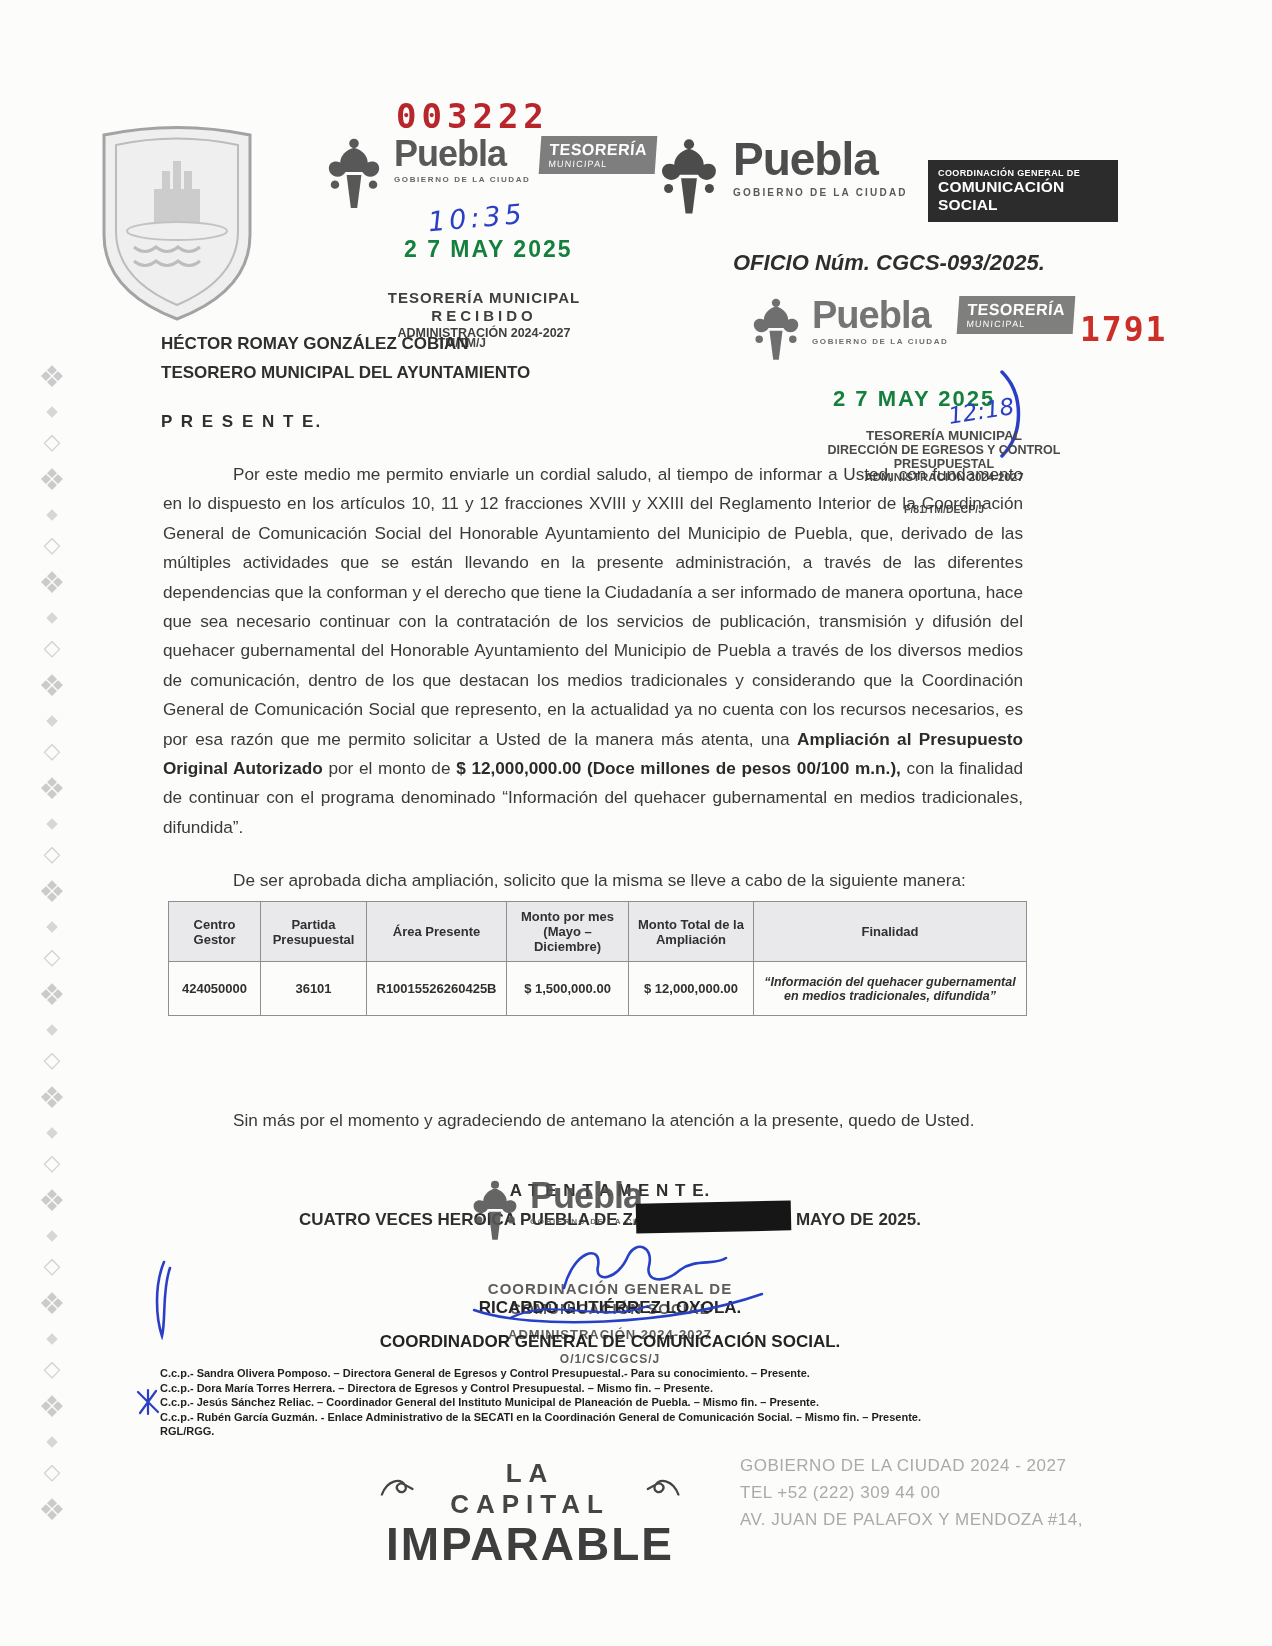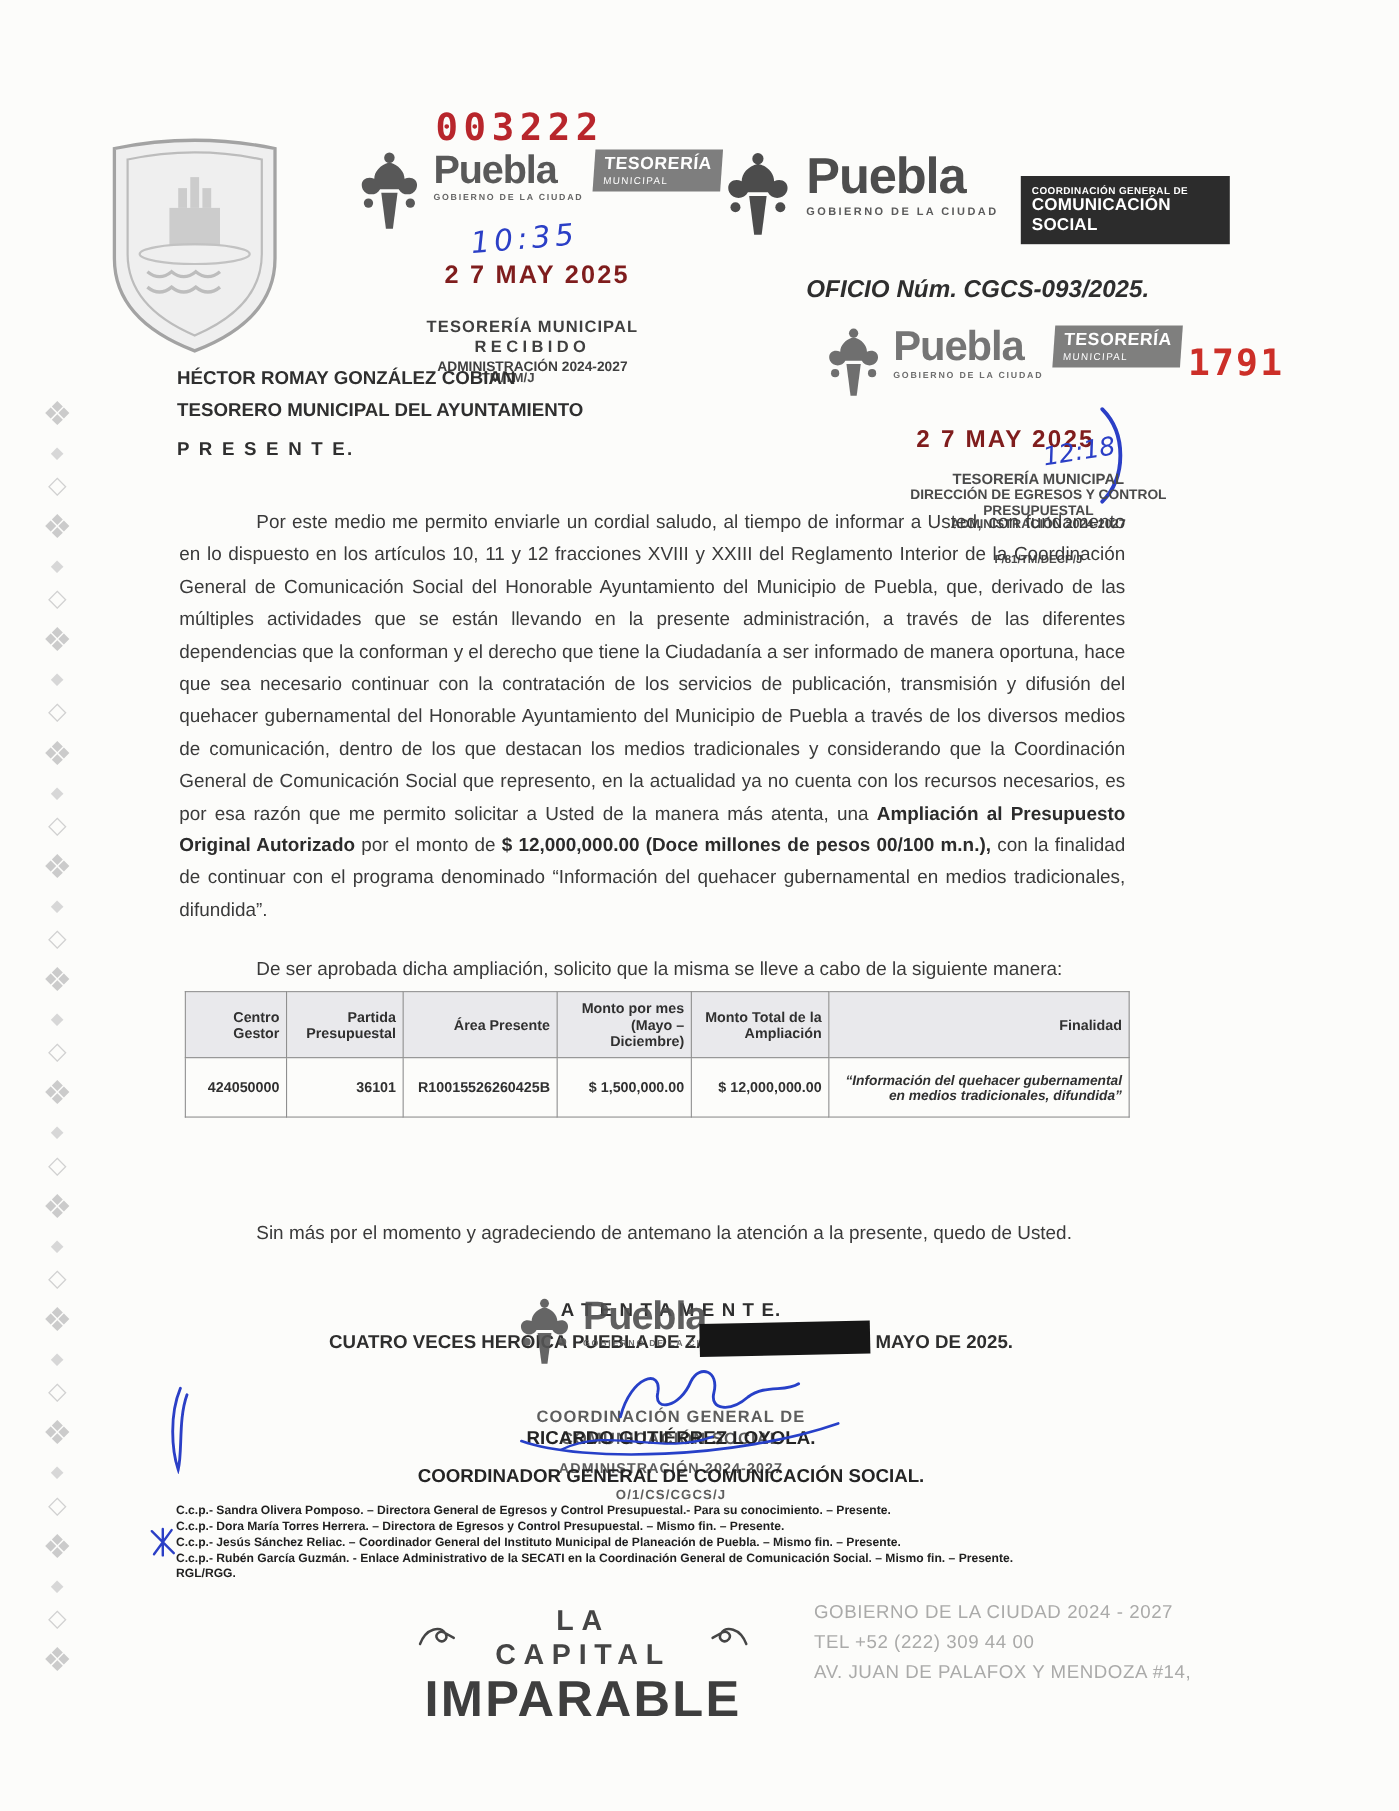--- a/index.html
+++ b/index.html
@@ -1,20 +1,20 @@
 <!DOCTYPE html>
 <html><head>
 <meta charset="utf-8">
 <style>
   *{margin:0;padding:0;box-sizing:border-box}
   html,body{background:#9a9a9a}
   .page{position:relative;width:1272px;height:1646px;margin:0 auto;background:#fcfcfa;
         font-family:"Liberation Sans",sans-serif;color:#3a3a3a;overflow:hidden}
   .abs{position:absolute}
-  .red{color:#7f1d1d}
+  .red{color:#15803d}
   .blue{color:#2b3fc6}
 
   
   .deco-strip{left:20px;top:362px;width:64px;height:1268px;display:flex;flex-direction:column;
               align-items:center;gap:12px;color:#cbcbcb;font-family:"DejaVu Sans",sans-serif;overflow:hidden}
   .deco-glyph{line-height:1}
   .deco-glyph.g0{font-size:30px}
   .deco-glyph.g1{font-size:15px;color:#d7d7d7}
   .deco-glyph.g2{font-size:22px;color:#d1d1d1}
 
@@ -44,21 +44,21 @@
   .brandR{left:655px;top:136px;display:flex;align-items:flex-start}
   .brandR .talavera{width:68px;height:80px;margin-right:10px}
   .brandR .brand-word{font-size:46px}
   .brandR .brand-sub{font-size:10px;letter-spacing:2.2px;margin-top:5px}
   .blackbox{left:928px;top:160px;width:190px;background:#2c2c2c;color:#fff;padding:8px 10px}
   .blackbox .l1{font-size:9px;letter-spacing:.4px;font-weight:700}
   .blackbox .l2{font-size:15.5px;font-weight:800;letter-spacing:.2px}
   .oficio{left:733px;top:250px;font-size:22px;font-weight:700;font-style:italic;color:#2e2e2e}
 
   .addressee{left:161px;top:329px;font-size:17px;font-weight:700;color:#2f2f2f;line-height:29px}
-  .addressee .presente{margin-top:7px;letter-spacing:2px}
+  .addressee .presente{margin-top:20px;letter-spacing:2px}
 
   .stamp2{left:748px;top:296px;display:flex;align-items:flex-start;opacity:.88}
   .stamp2 .talavera{width:56px;height:66px;color:#5c5c5c;margin-right:8px}
   .stamp2 .brand-word{font-size:38px;color:#636363}
   .stamp2 .graybox{background:#6e6e6e}
   .stamp2-num{left:1080px;top:310px;font-family:"DejaVu Sans Mono",monospace;font-size:33px;font-weight:700;
               color:#cc2f28;letter-spacing:2px}
   .stamp2-date{left:833px;top:386px;font-size:22px;font-weight:700;letter-spacing:2px}
   .time2{left:948px;top:398px;font-size:23px;transform:rotate(-9deg);font-family:"DejaVu Sans",sans-serif;font-style:italic}
   .paren2{left:994px;top:368px;width:40px;height:92px}
@@ -72,21 +72,21 @@
   .indent{text-indent:70px}
   .p1{left:163px;top:460px}
   .p1 .b,.p3 .b{font-weight:700;color:#2b2b2b}
   .p2{left:163px;top:866px}
   .p3{left:163px;top:1034px}
   .p4{left:163px;top:1106px}
 
   .table-wrap{left:168px;top:901px;width:858px}
   table{width:100%;border-collapse:collapse;table-layout:fixed}
   col.c1{width:92px}col.c2{width:106px}col.c3{width:140px}col.c4{width:122px}col.c5{width:125px}col.c6{width:273px}
-  th,td{border:1.2px solid #8f8f8f;font-size:13px;color:#303030;text-align:right;vertical-align:middle;padding:6px}
+  th,td{border:1.2px solid #8f8f8f;font-size:13px;color:#303030;text-align:center;vertical-align:middle;padding:6px}
   th{background:#e9e9ec;font-weight:700;height:60px}
   td{height:54px;font-weight:600}
   td.finalidad{font-style:italic;font-size:12.5px;font-weight:600}
 
   .centerband{left:160px;width:900px;text-align:center;color:#2e2e2e}
   .atent{top:1181px;font-size:17px;font-weight:700;letter-spacing:1px}
   .placedate{top:1210px;font-size:17px;font-weight:700}
   .closelogo{left:468px;top:1178px;display:flex;align-items:flex-start;opacity:.9}
   .closelogo .talavera{width:54px;height:64px;color:#555;margin-right:8px}
   .closelogo .brand-word{font-size:36px;color:#4f4f4f}

